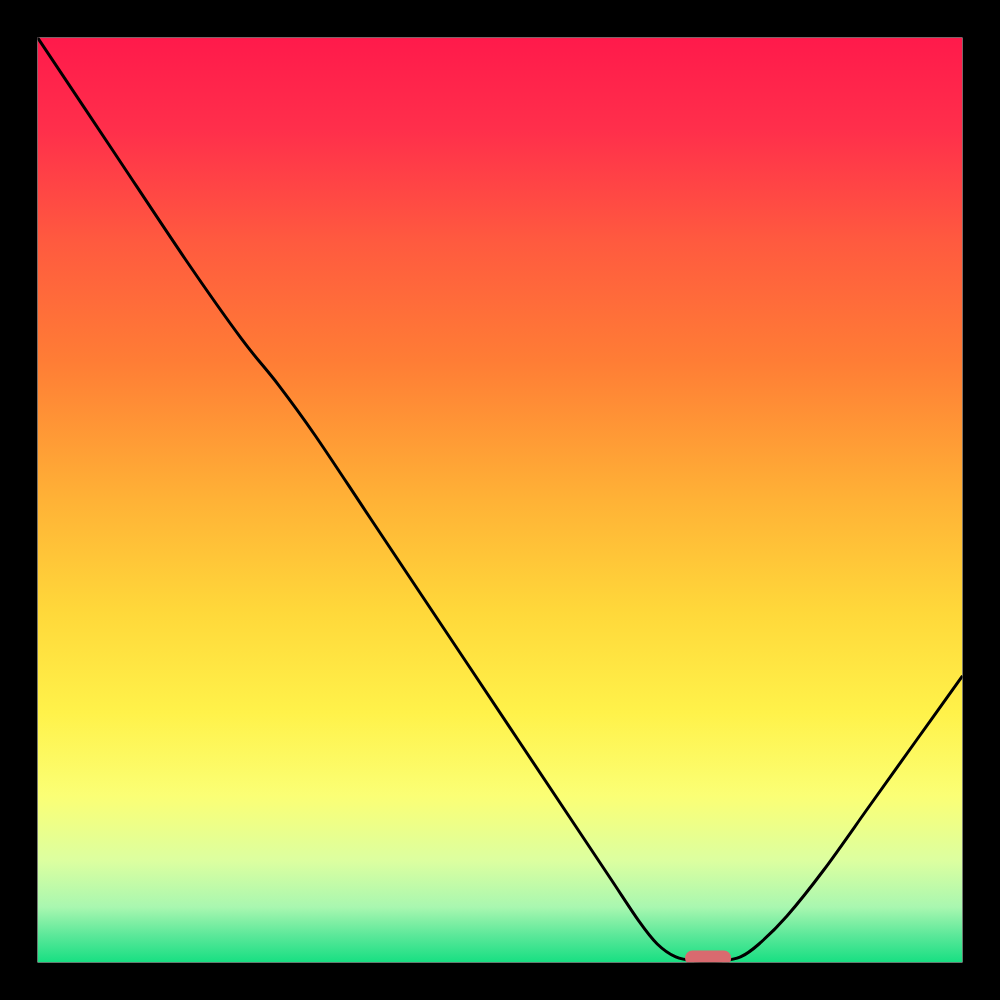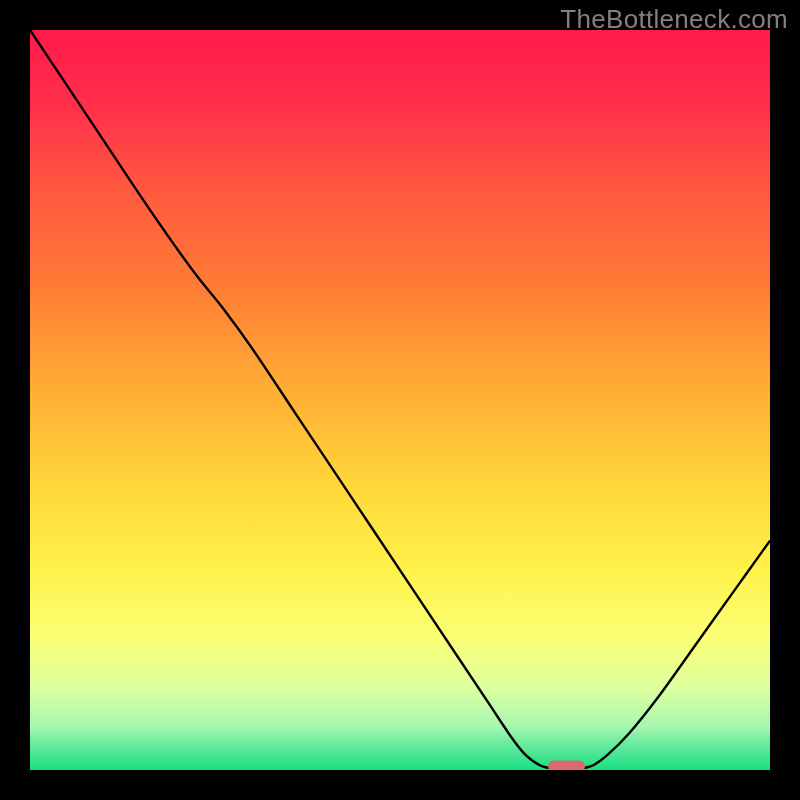--- a/index.html
+++ b/index.html
@@ -26,21 +26,20 @@
     letter-spacing: 0.3px;
     z-index: 5;
     user-select: none;
   }
   svg { display: block; }
 </style>
 </head>
 <body>
 
 <div class="frame">
-  <div class="watermark">TheBottleneck.com</div>
 
   <svg id="chart-svg" width="800" height="800" viewBox="0 0 800 800">
     <defs>
       <linearGradient id="bg-grad" x1="0" y1="0" x2="0" y2="1">
           <stop offset="0%" stop-color="#ff1a4b"></stop>
           <stop offset="10%" stop-color="#ff2f4b"></stop>
           <stop offset="22%" stop-color="#ff5a3f"></stop>
           <stop offset="35%" stop-color="#ff7d35"></stop>
           <stop offset="50%" stop-color="#ffb236"></stop>
           <stop offset="62%" stop-color="#ffd83a"></stop>

